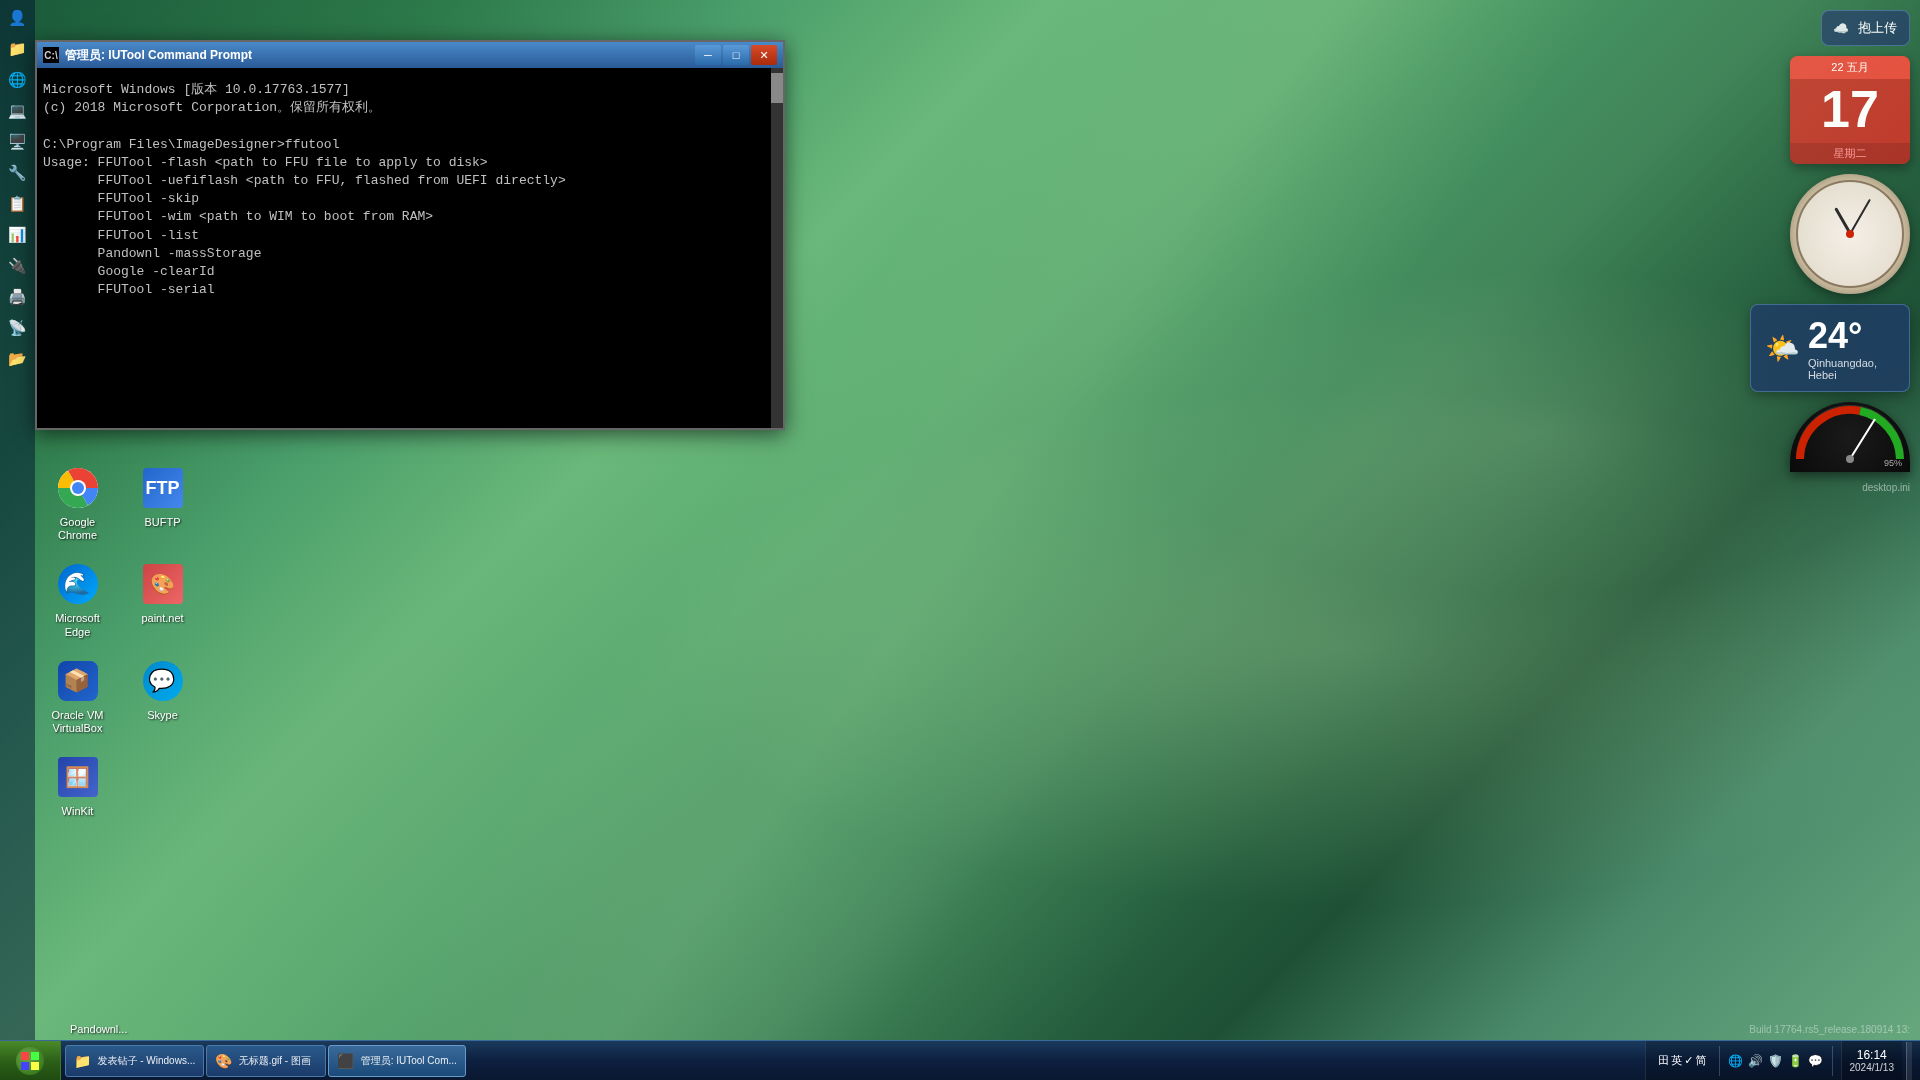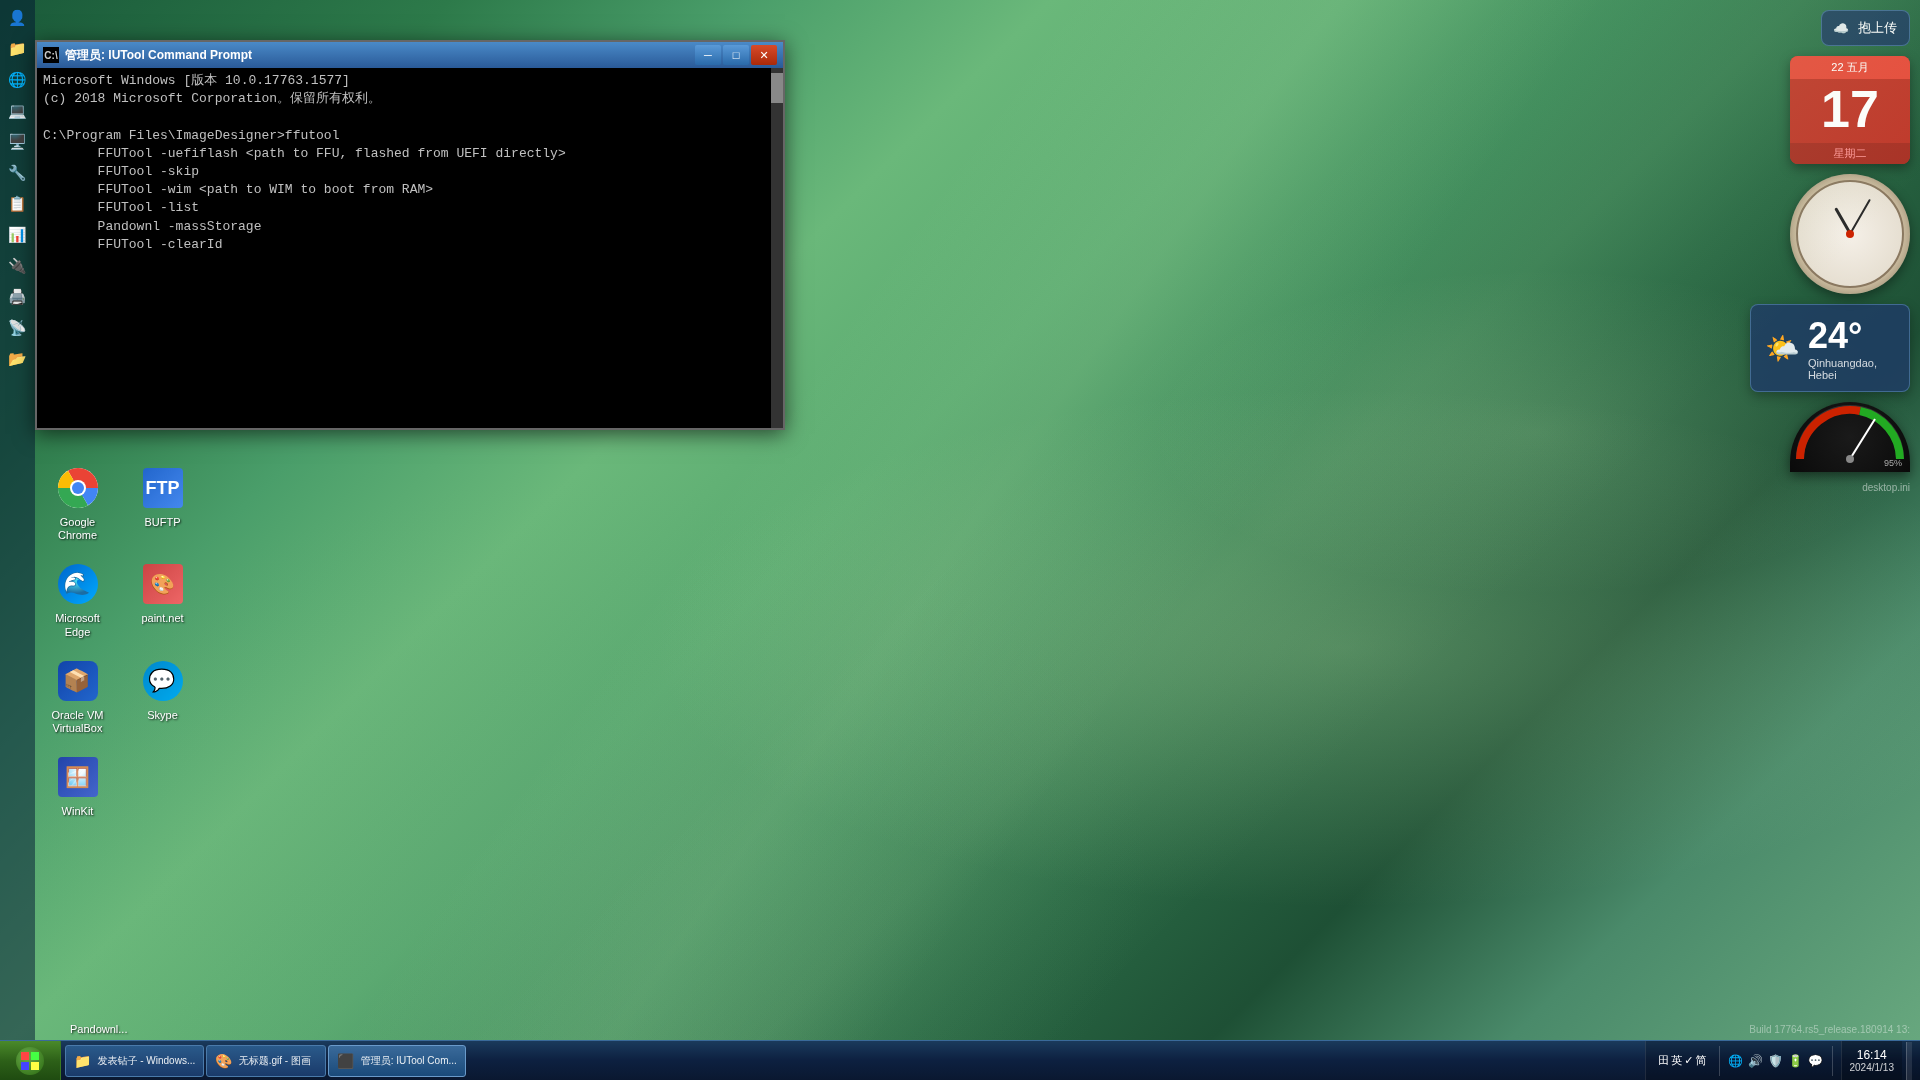--- a/index.html
+++ b/index.html
@@ -427,20 +427,21 @@
     .cmd-scrollbar-thumb {
       width: 100%;
       height: 30px;
       background: #888;
       position: absolute;
       top: 5px;
     }
 
     .cmd-text {
       margin-right: 12px;
+      margin-top: 9px;
     }
 
     .cmd-line {
       line-height: 1.4;
       white-space: pre;
     }
 
     
     .taskbar-label {
       font-size: 10px;
@@ -613,26 +614,28 @@
         <button class="cmd-btn cmd-btn-max">□</button>
         <button class="cmd-btn cmd-btn-close">✕</button>
       </div>
     </div>
     <div class="cmd-content">
       <div class="cmd-text">
         <div class="cmd-line">Microsoft Windows [版本 10.0.17763.1577]</div>
         <div class="cmd-line">(c) 2018 Microsoft Corporation。保留所有权利。</div>
         <div class="cmd-line">&nbsp;</div>
         <div class="cmd-line">C:\Program Files\ImageDesigner&gt;ffutool</div>
+        <div class="cmd-line">Usage: FFUTool -flash &lt;path to FFU file to apply to disk&gt;</div>
         <div class="cmd-line">       FFUTool -uefiflash &lt;path to FFU, flashed from UEFI directly&gt;</div>
         <div class="cmd-line">       FFUTool -skip</div>
         <div class="cmd-line">       FFUTool -wim &lt;path to WIM to boot from RAM&gt;</div>
         <div class="cmd-line">       FFUTool -list</div>
         <div class="cmd-line">       Pandownl -massStorage</div>
-        <div class="cmd-line">       FFUTool -clearId</div>
+        <div class="cmd-line">       Google -clearId</div>
+        <div class="cmd-line">       FFUTool -serial</div>
         <div class="cmd-line">&nbsp;</div>
       </div>
       <div class="cmd-scrollbar">
         <div class="cmd-scrollbar-thumb"></div>
       </div>
     </div>
   </div>
 
   <div class="pandown-label">Pandownl...</div>
 

